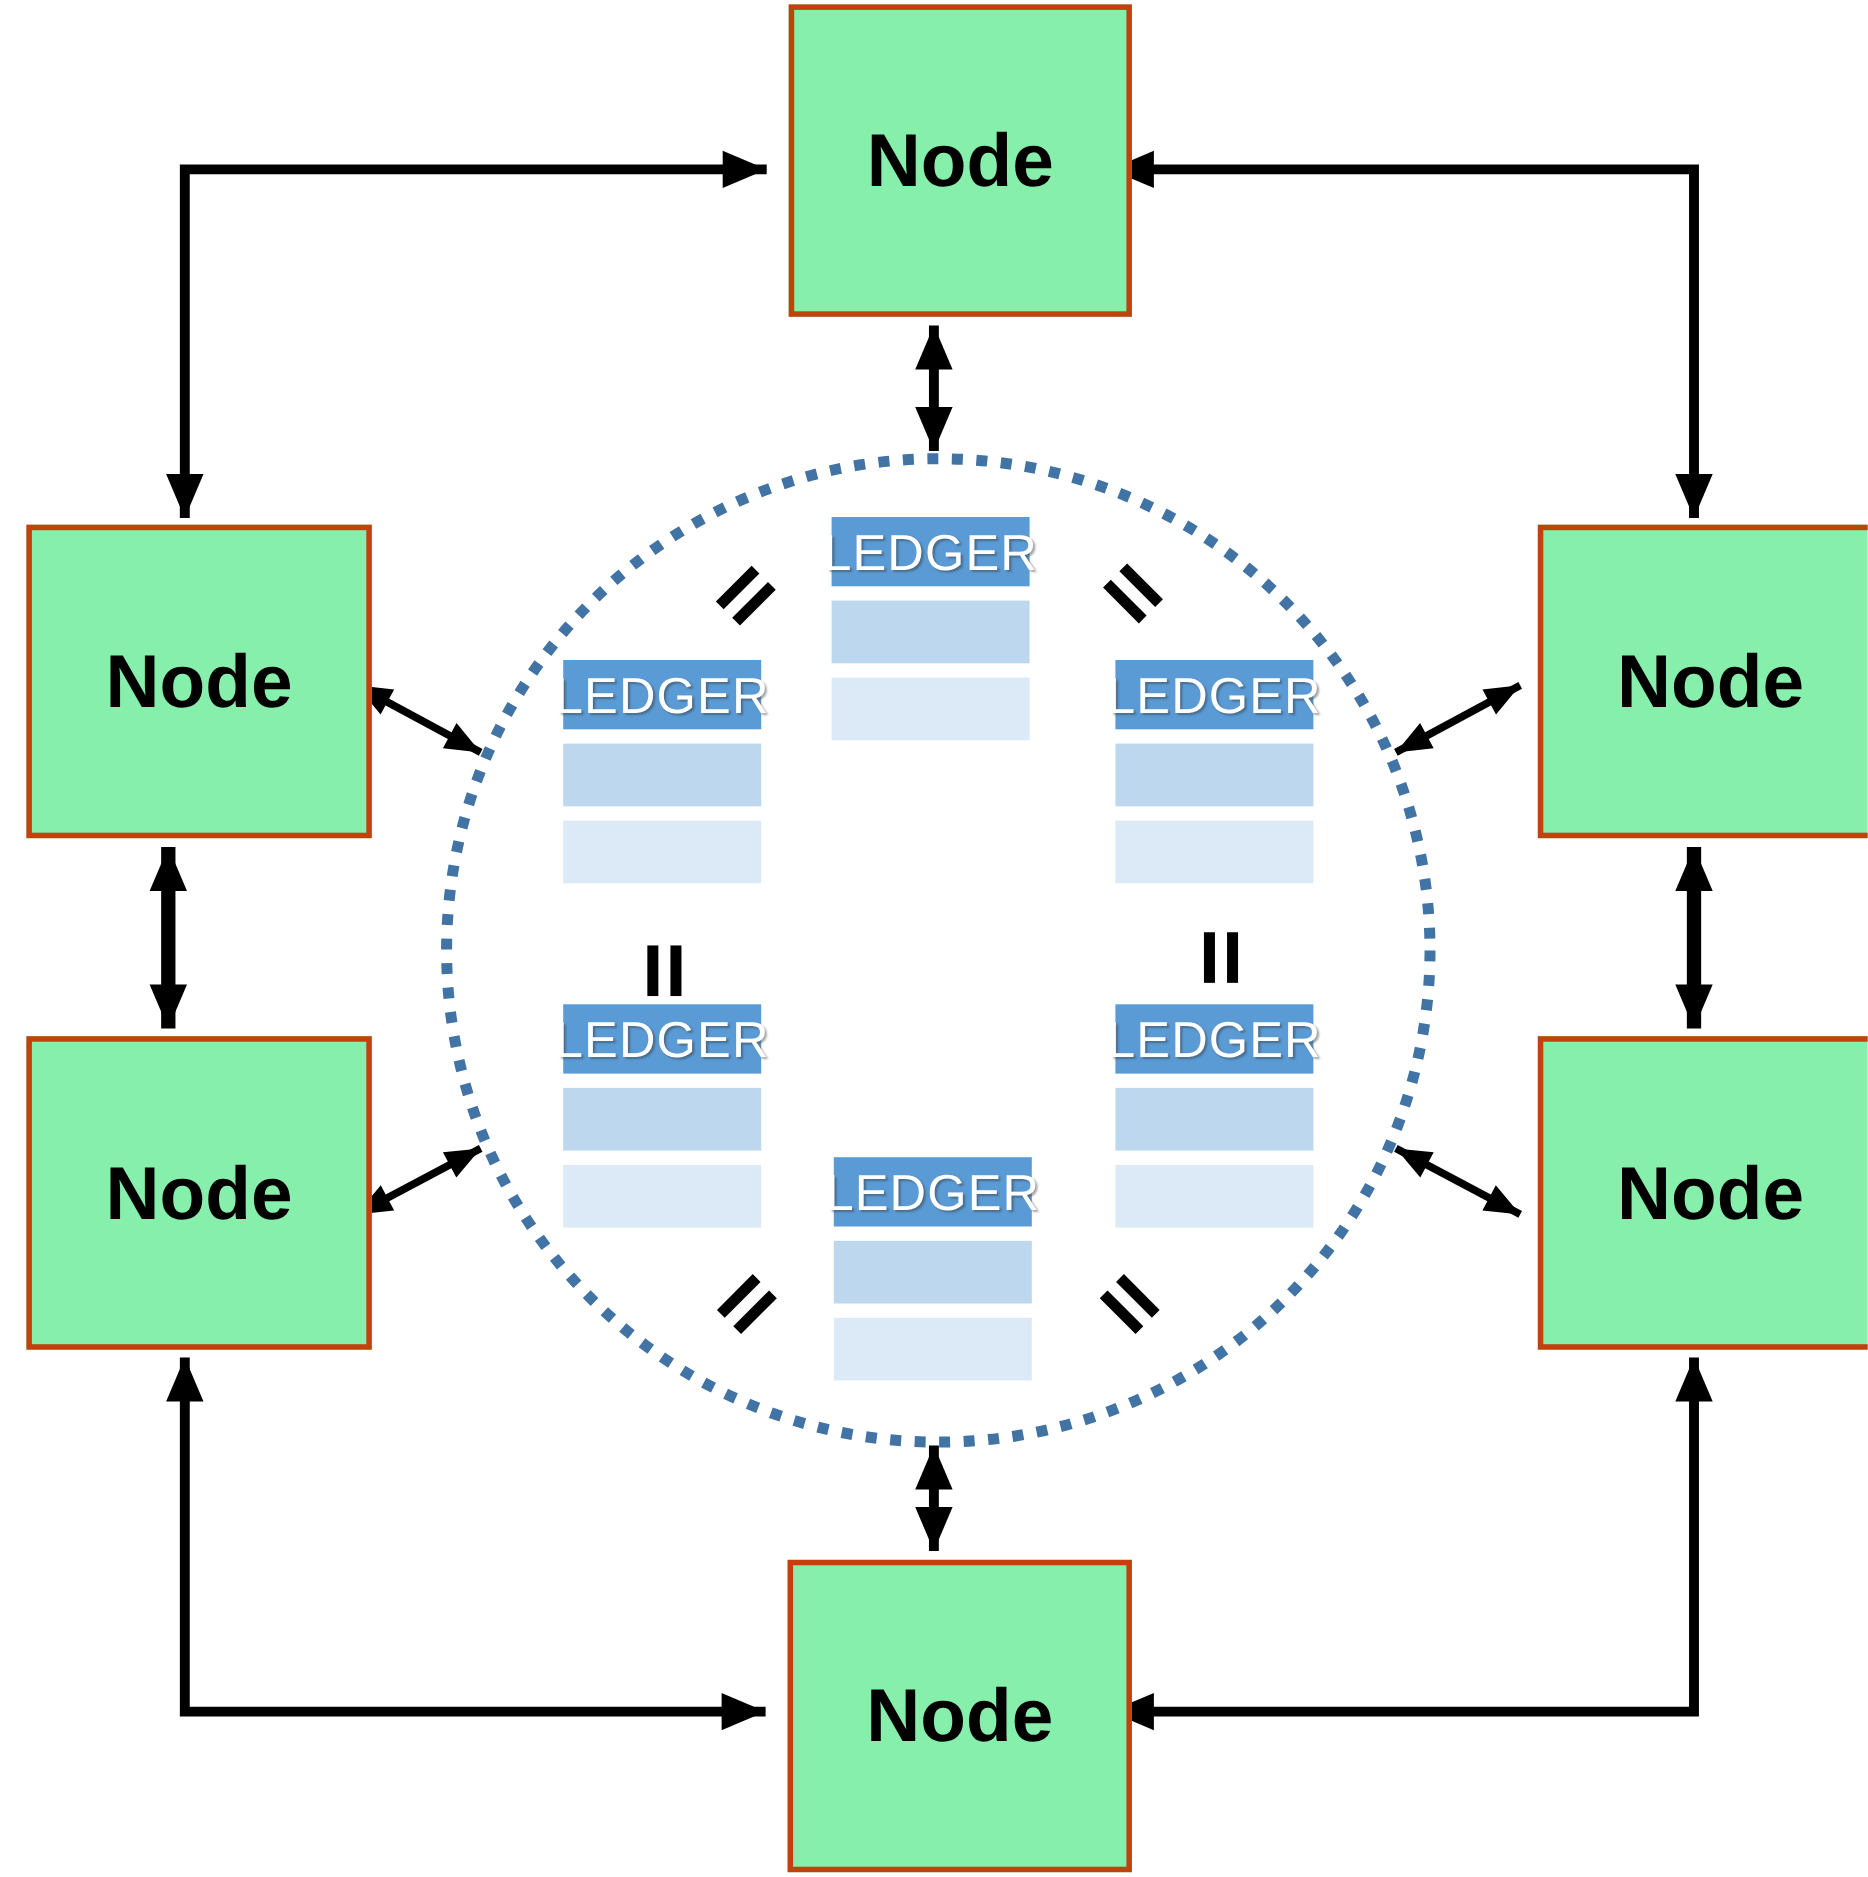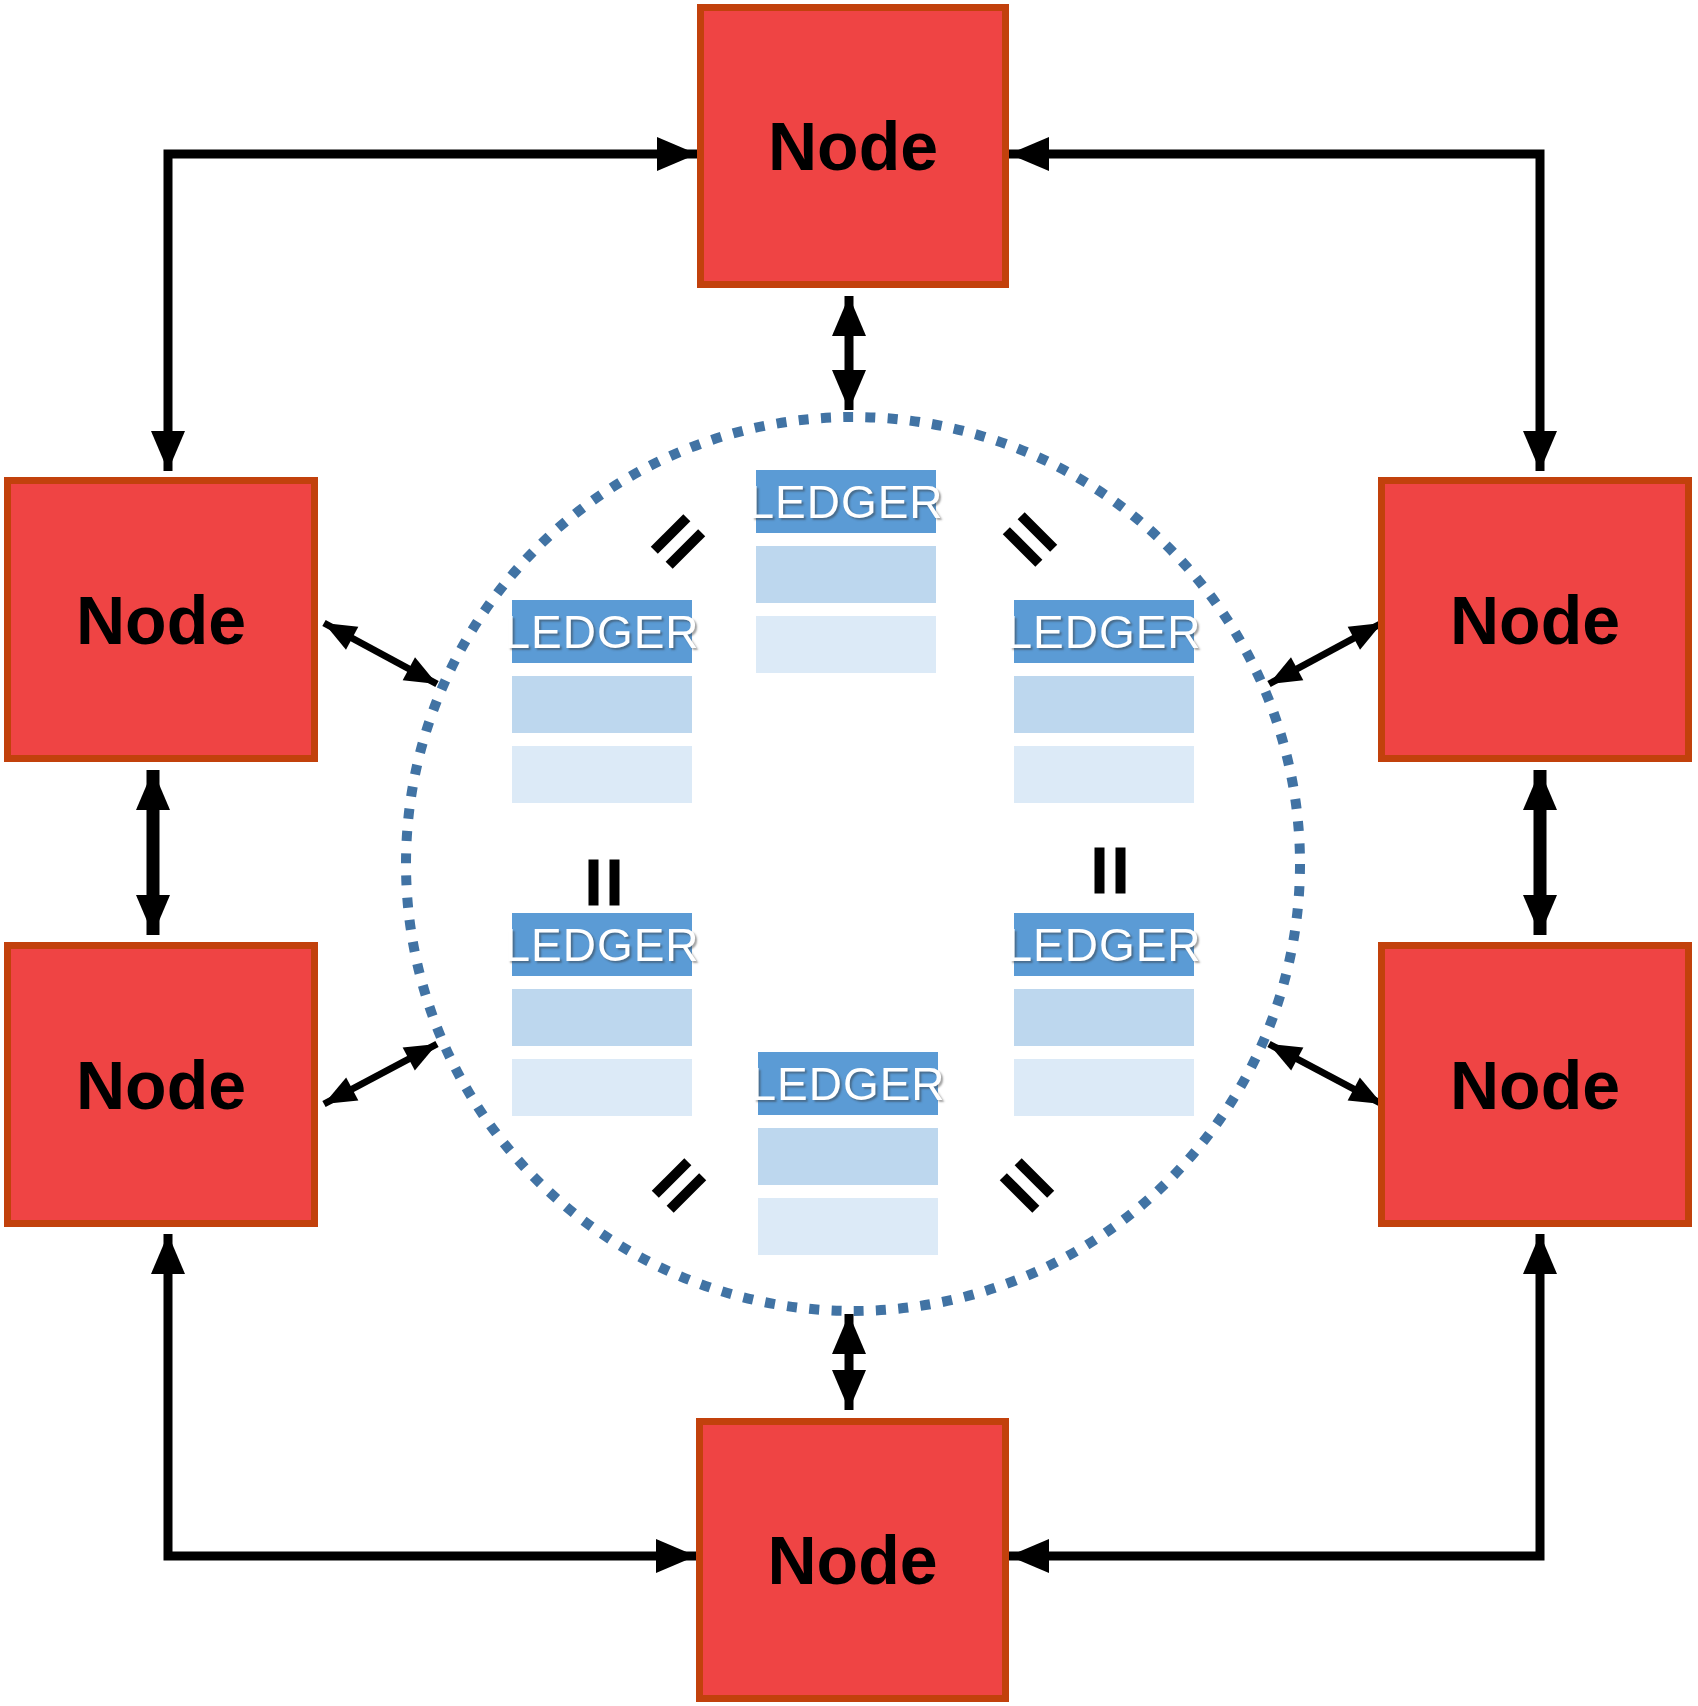--- a/index.html
+++ b/index.html
@@ -4,23 +4,23 @@
 <style>
   html,body { margin:0; padding:0; background:#ffffff; }
   #stage {
     position:relative; width:1698px; height:1706px; background:#ffffff;
     font-family:"Liberation Sans", sans-serif; overflow:hidden;
   }
   #arrows-layer { position:absolute; left:0; top:0; width:1698px; height:1706px; }
 
   .node {
     position:absolute; box-sizing:border-box;
-    background:#ef4444; border:7px solid #c2410c;
+    background:#86efac; border:5px solid #c2410c;
     display:flex; align-items:center; justify-content:center;
-    font-weight:bold; font-size:68px; color:#000;
+    font-weight:bold; font-size:68px; color:#000;margin-left:20px;
   }
   #node-top    { left:697px;  top:4px;    width:312px; height:284px; }
   #node-ul     { left:4px;    top:477px;  width:314px; height:285px; }
   #node-ur     { left:1378px; top:477px;  width:314px; height:285px; }
   #node-ll     { left:4px;    top:942px;  width:314px; height:285px; }
   #node-lr     { left:1378px; top:942px;  width:314px; height:285px; }
   #node-bottom { left:696px;  top:1418px; width:313px; height:284px; }
 
   .ledger { position:absolute; width:180px; }
   .ledger .hdr {

